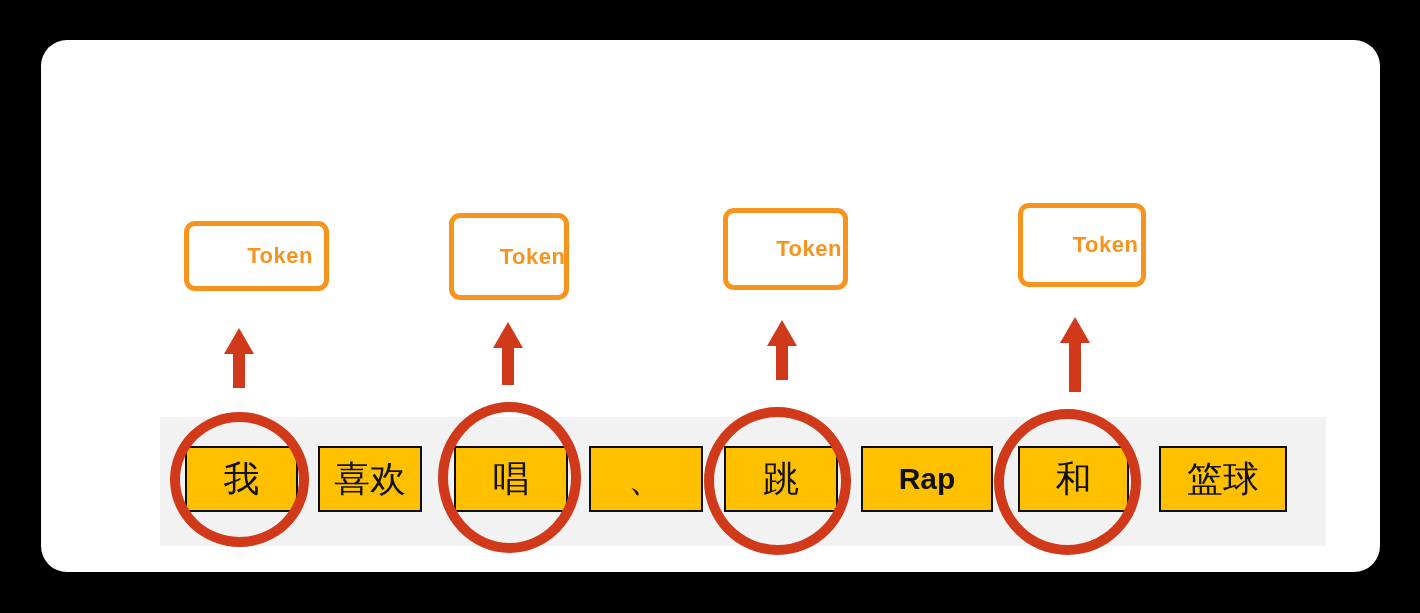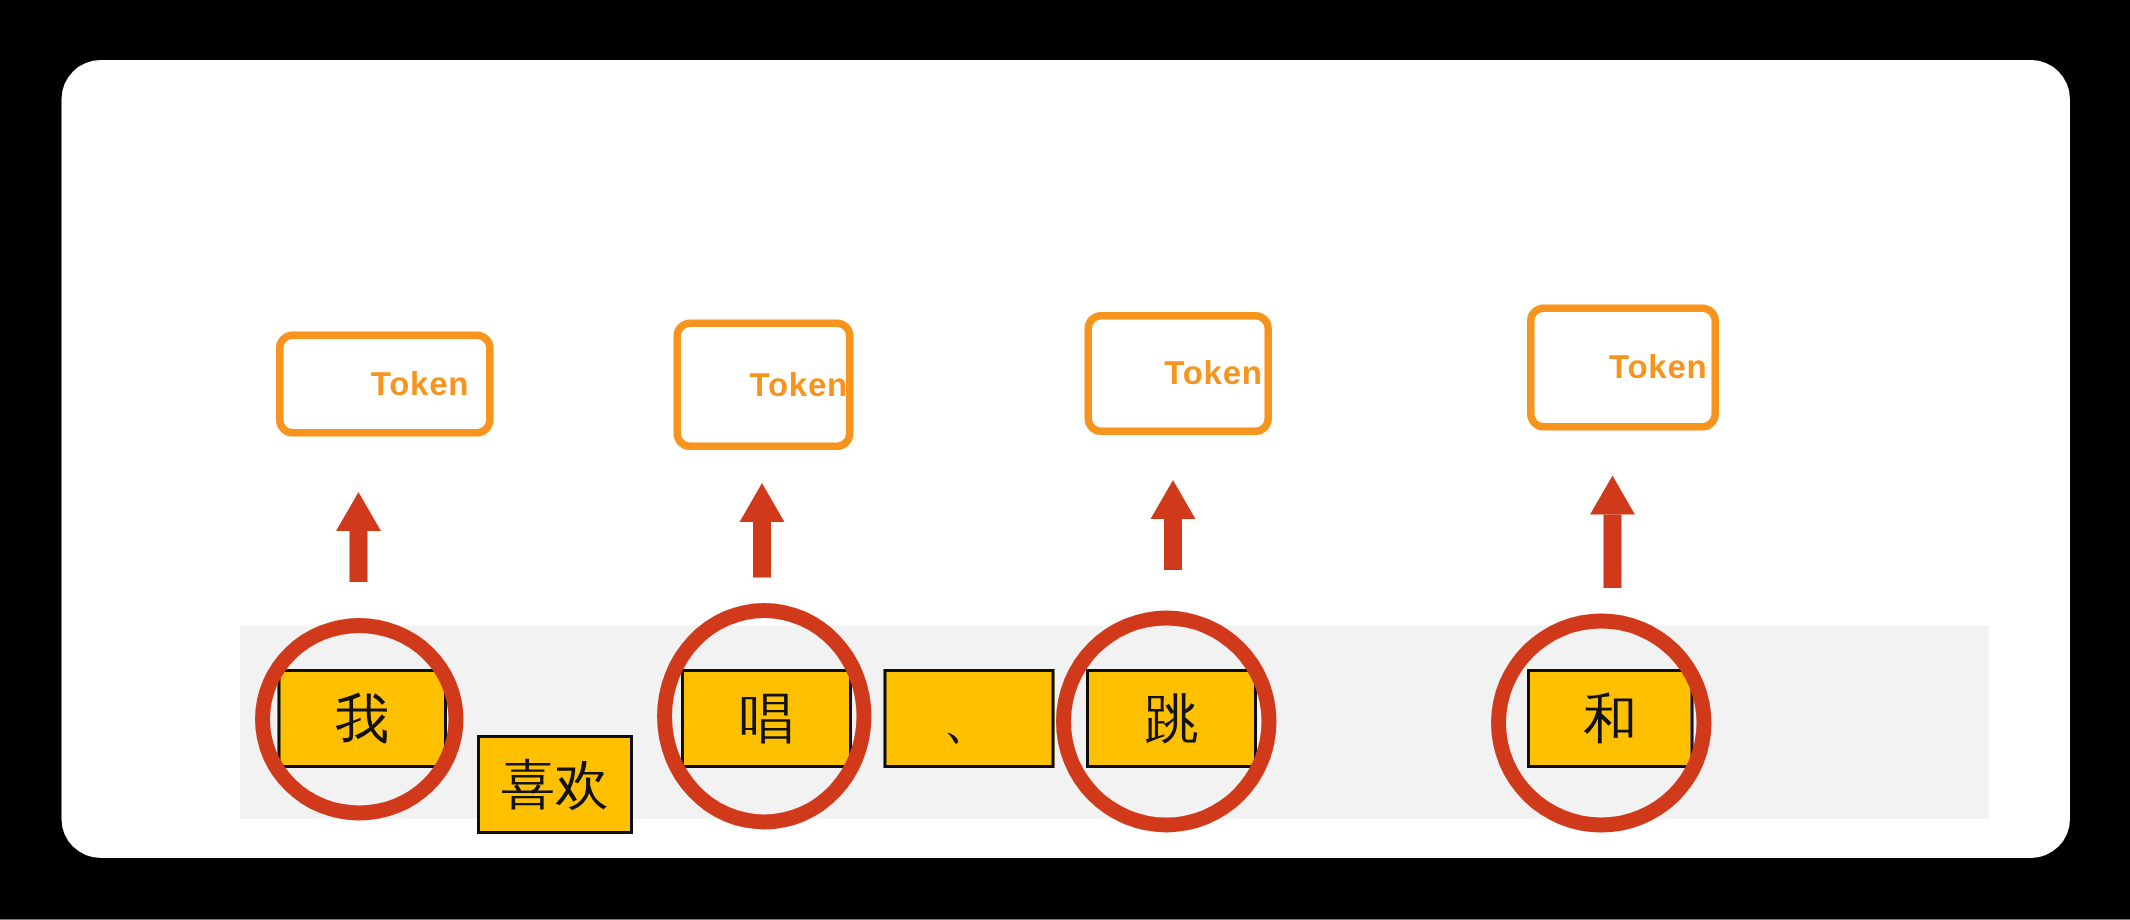--- a/index.html
+++ b/index.html
@@ -98,34 +98,40 @@
 <body>
 
 <div class="stage">
   <div class="card">
 
     <div class="strip"></div>
 
     <div class="word-box" style="left:144px;  width:113px;">
         <span>我</span>
       </div>
-    <div class="word-box" style="left:277px;  width:104px;margin-top:44px;">
+    <div class="word-box" style="left:277px;  width:104px;">
         <span>喜欢</span>
       </div>
     <div class="word-box" style="left:413px;  width:114px;">
         <span>唱</span>
       </div>
     <div class="word-box" style="left:548px;  width:114px;">
         <span>、</span>
       </div>
     <div class="word-box" style="left:683px;  width:114px;">
         <span>跳</span>
       </div>
+    <div class="word-box latin" style="left:820px; width:132px;">
+        <span>Rap</span>
+      </div>
     <div class="word-box" style="left:977px;  width:111px;">
         <span>和</span>
+      </div>
+    <div class="word-box" style="left:1118px; width:128px;">
+        <span>篮球</span>
       </div>
 
     <div class="circle" style="left:129px; top:372px; width:139px; height:135px;"></div>
     <div class="circle" style="left:397px; top:362px; width:143px; height:151px;"></div>
     <div class="circle" style="left:663px; top:367px; width:147px; height:148px;"></div>
     <div class="circle" style="left:953px; top:369px; width:147px; height:146px;"></div>
 
     <div class="arrow" style="left:183px;  top:288px;">
       <div class="head"></div>
       <div class="shaft" style="height:34px;"></div>

